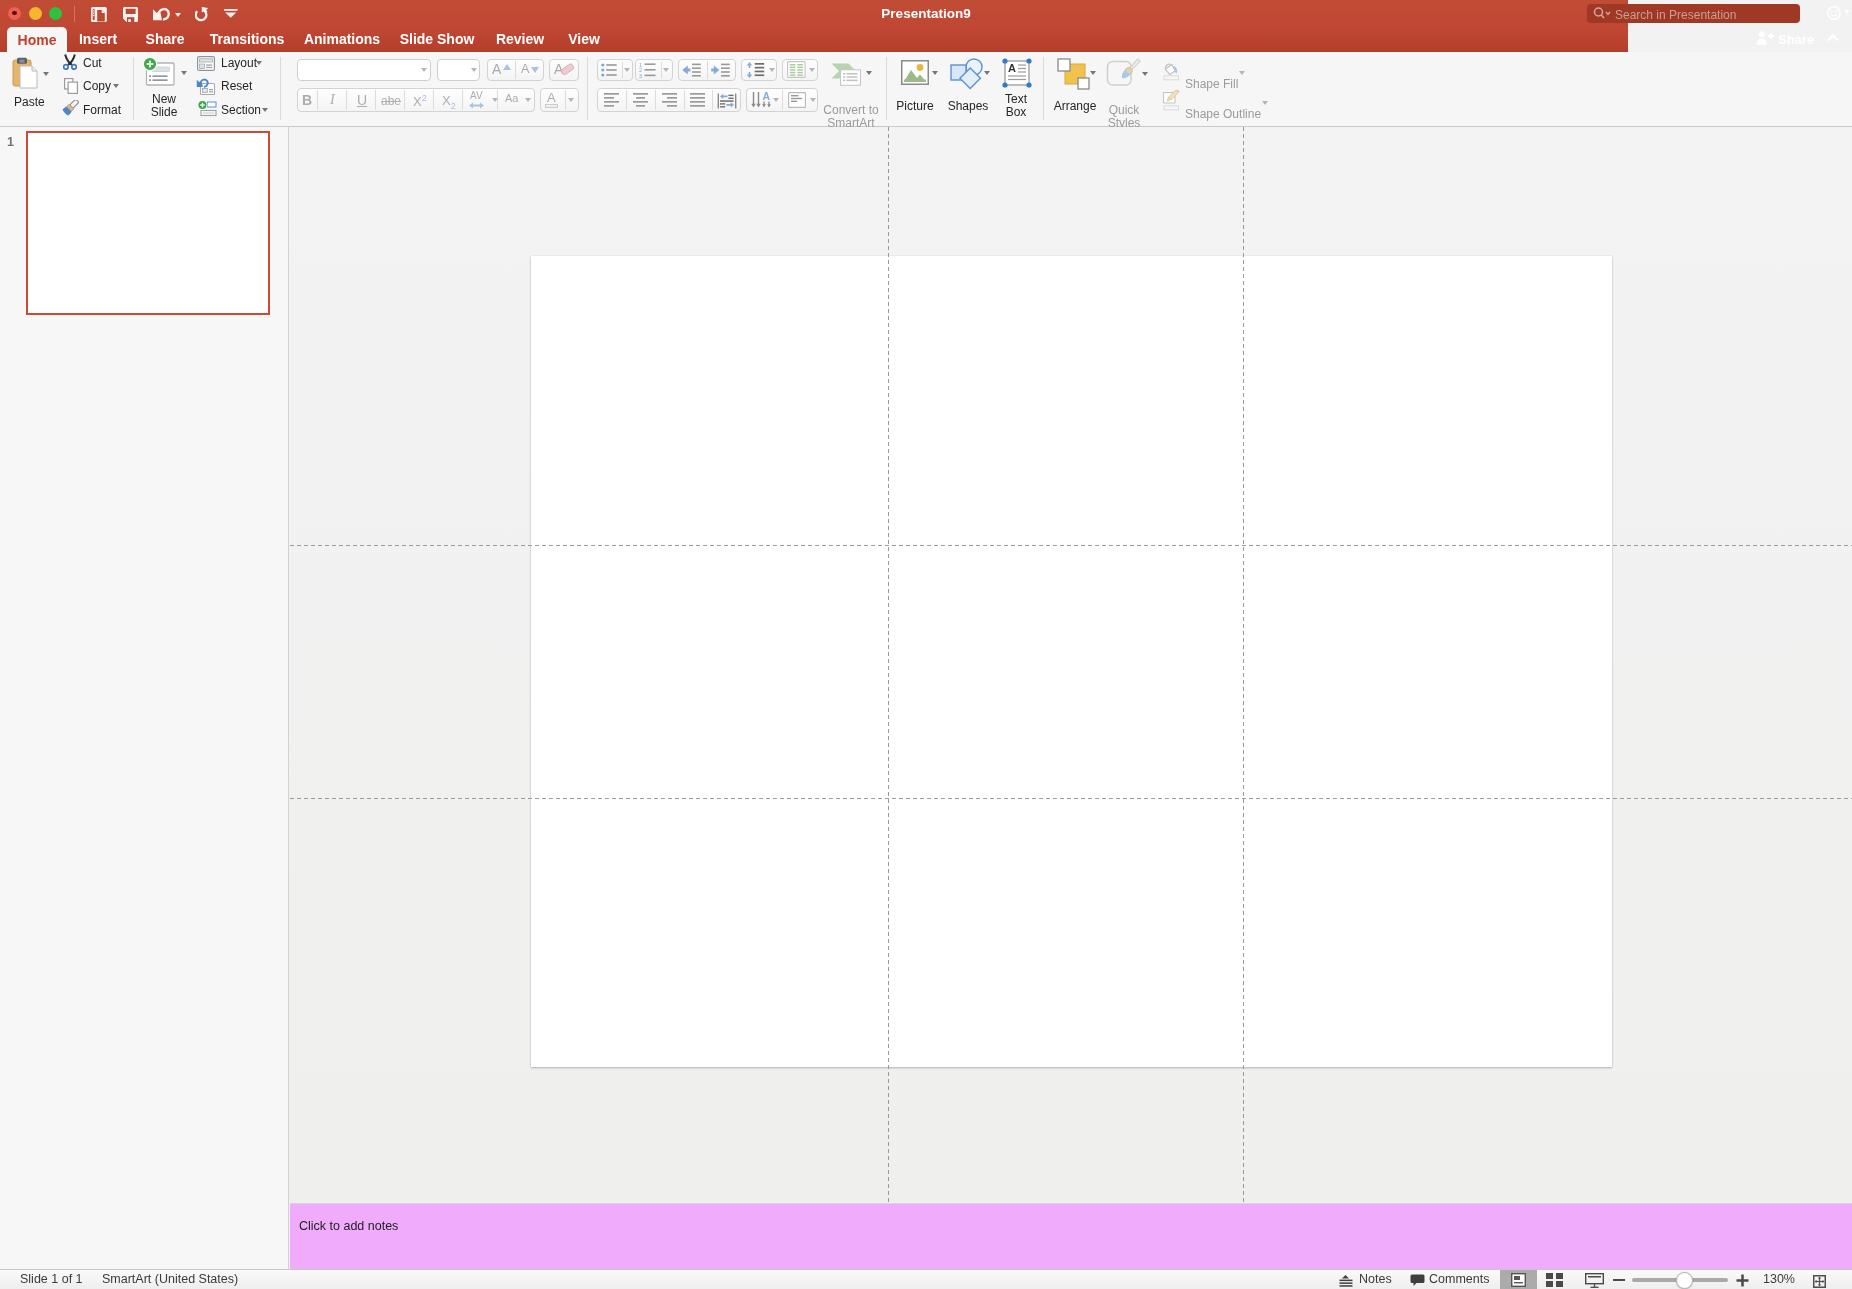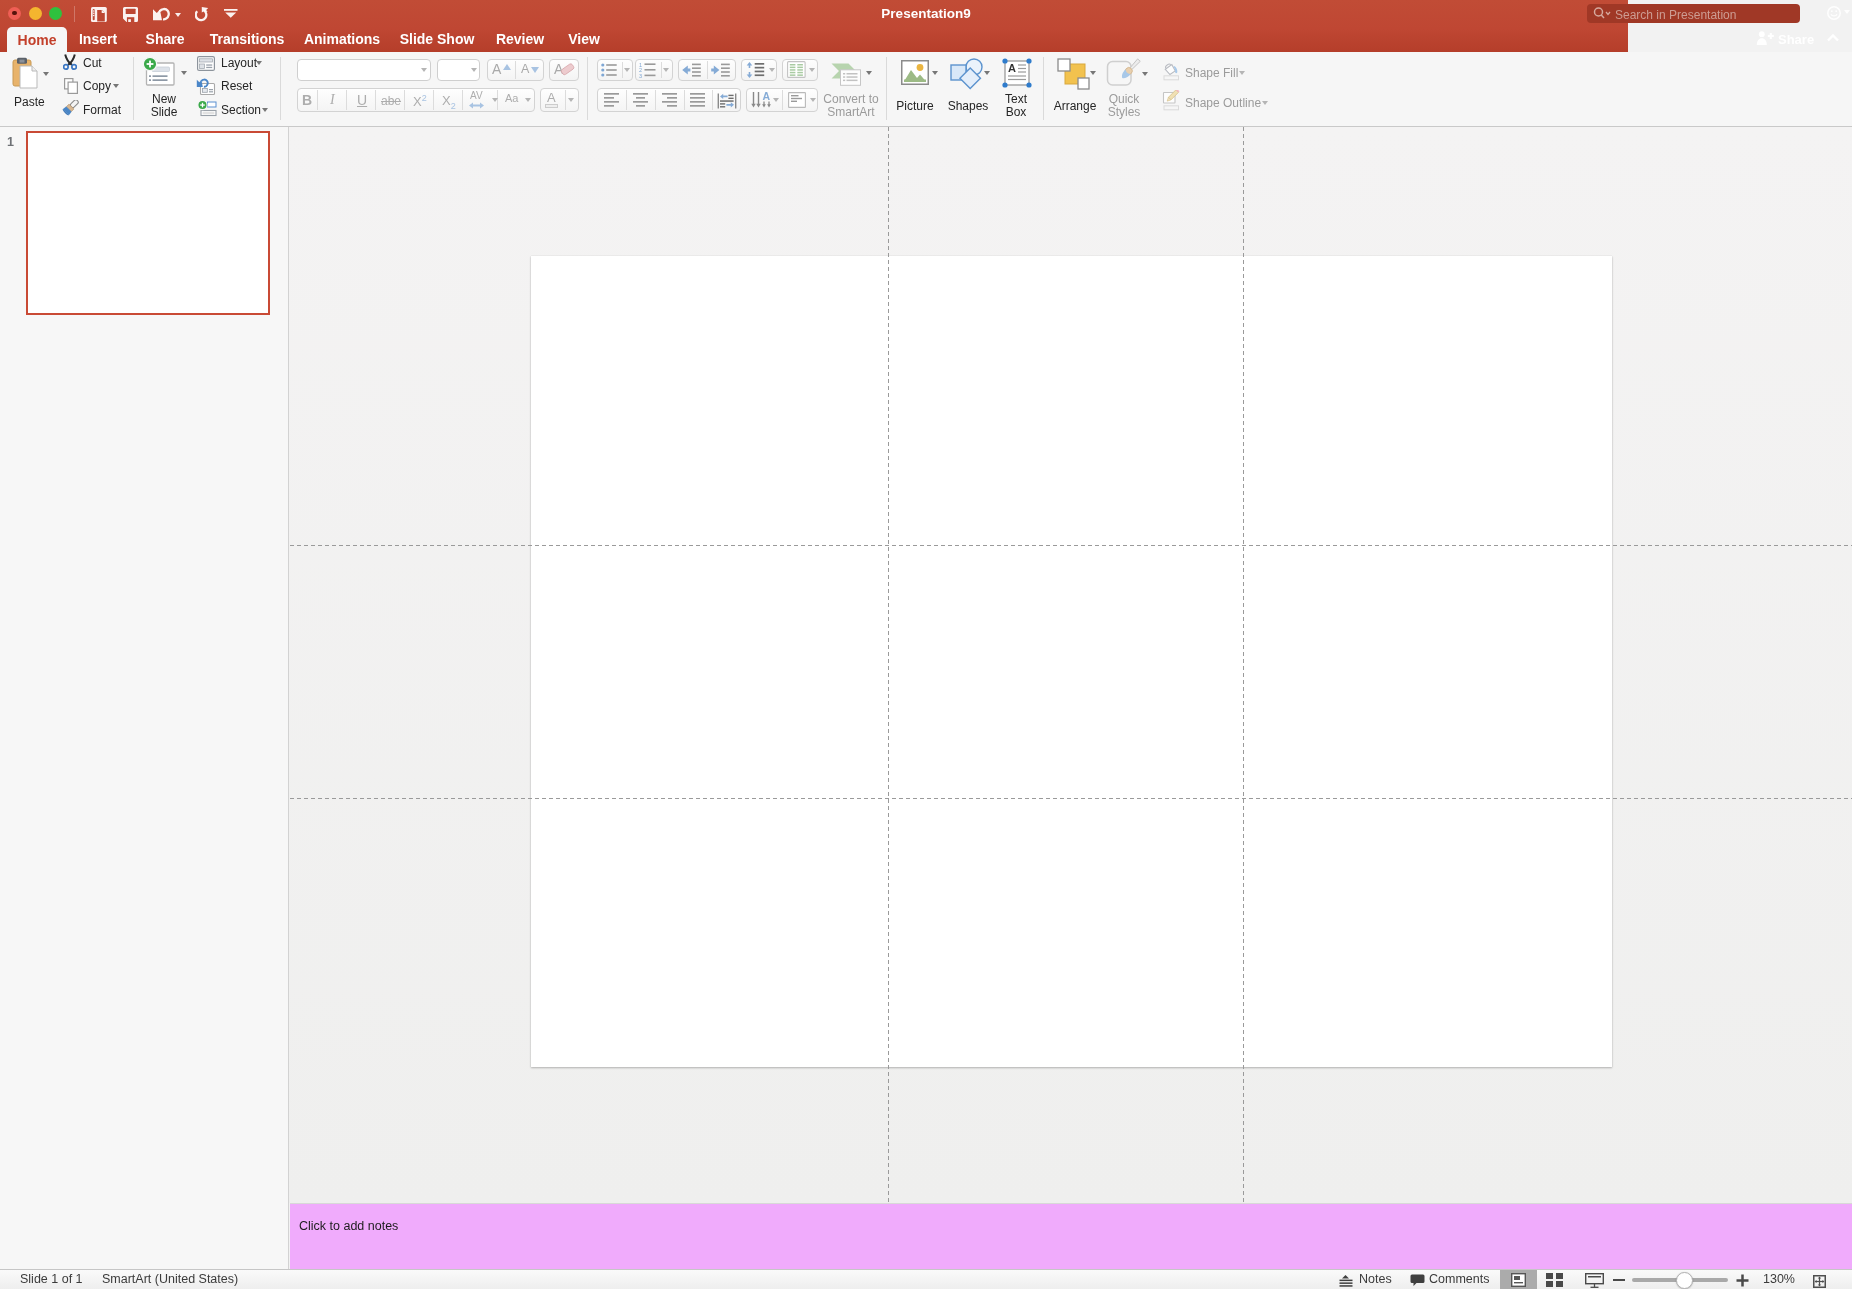--- a/index.html
+++ b/index.html
@@ -27,21 +27,21 @@
 
 
 .tab { top:27px; height:25px; color:#fff; font-weight:bold; font-size:14px; line-height:25px; transform:translateX(-50%); }
 #hometab { left:7px; top:27px; width:60px; height:25px; background:#f6f6f6; border-radius:5px 5px 0 0; text-align:center; line-height:26px; color:#c3402b; font-weight:bold; font-size:14px; }
 
 
 #ribbon { left:0; top:52px; width:1852px; height:75px; background:#f6f6f6; border-bottom:1px solid #c9c9c9; }
 .rsep { position:absolute; width:1px; background:#dadada; top:5px; height:63px; }
 .rlabel { position:absolute; font-size:12px; color:#262626; white-space:nowrap; }
 .rlabel2 { position:absolute; font-size:12px; color:#262626; text-align:center; line-height:12.5px; transform:translateX(-50%); white-space:nowrap; }
-.gray { color:#9b9b9b; }
+.gray { color:#9b9b9b;margin-top:11px; }
 .dd { position:absolute; width:0; height:0; border-left:3.5px solid transparent; border-right:3.5px solid transparent; border-top:4.5px solid #767676; }
 .dd.dis { border-top-color:#b5b5b5; }
 .box { position:absolute; border:1px solid #d3d3d3; border-radius:4px; background:linear-gradient(180deg,#fefefe,#f4f4f4); }
 .combo { position:absolute; border:1px solid #cfcfcf; border-radius:4px; background:#fff; }
 .cellsep { position:absolute; width:1px; background:#dcdcdc; }
 
 
 #mainarea { left:0; top:127px; width:1852px; height:1076px; background:linear-gradient(180deg,#f4f3f3,#efefee); }
 #leftpanel { left:0; top:127px; width:289px; height:1142px; background:#f7f7f7; border-right:1px solid #d2d2d2; }
 #thumb { left:26px; top:4px; width:244px; height:184px; background:#fff; border:2.5px solid #c94a35; }

